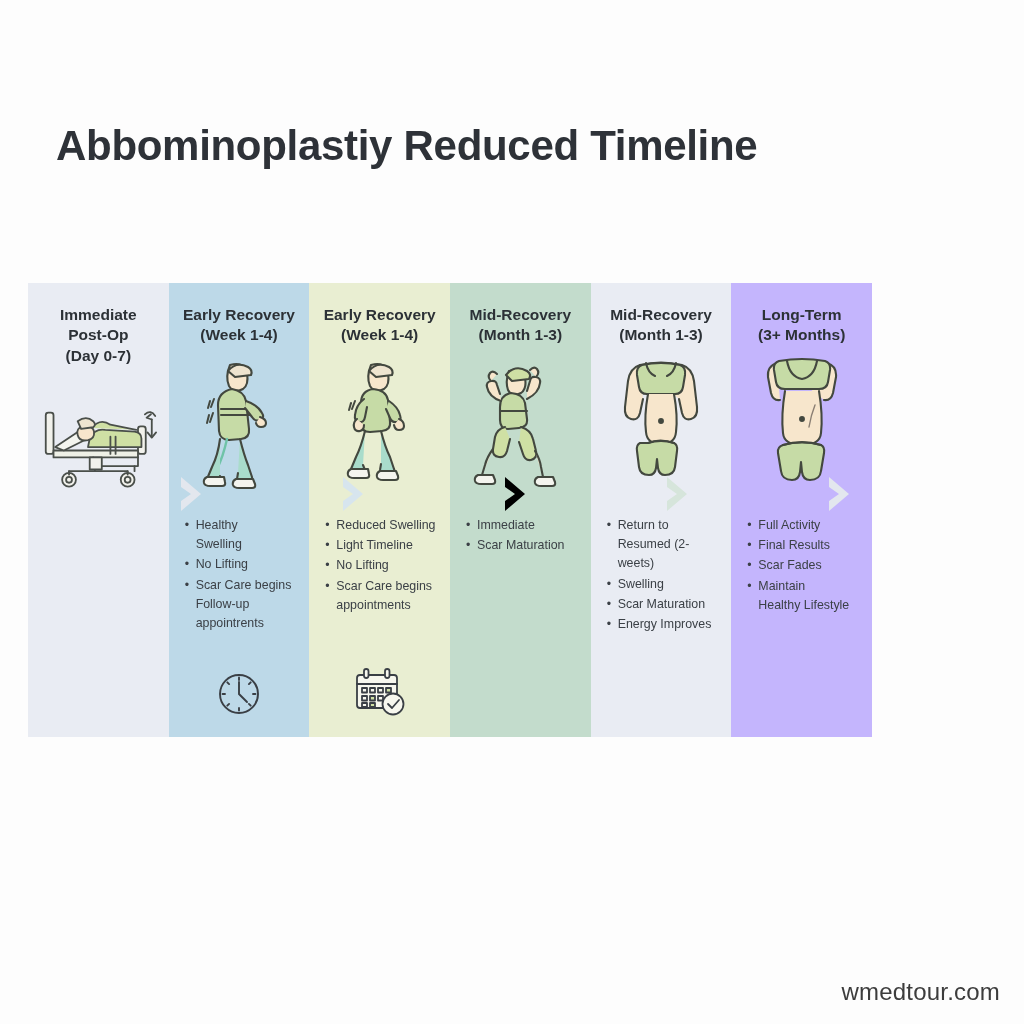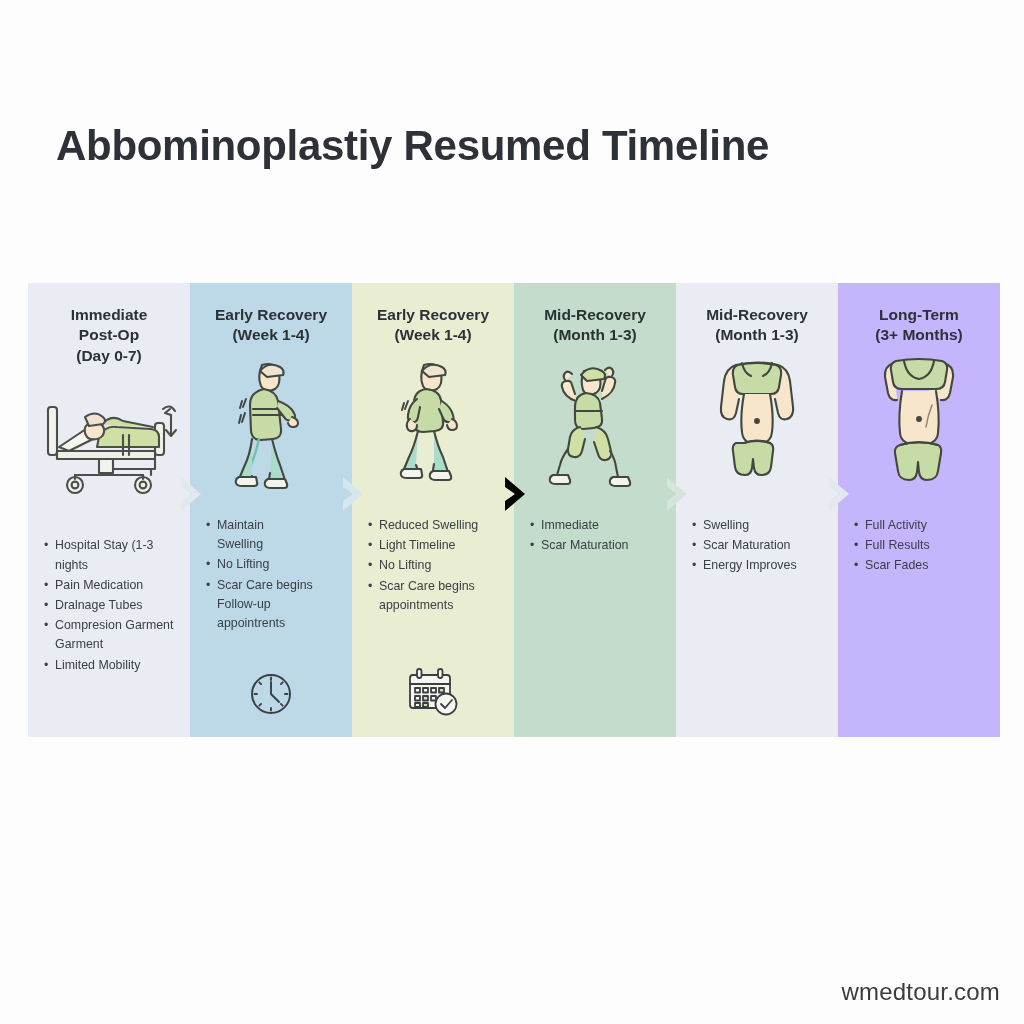--- a/index.html
+++ b/index.html
@@ -26,24 +26,25 @@
     font-size: 42px;
     font-weight: bold;
     color: #2e3238;
     letter-spacing: -0.3px;
     white-space: nowrap;
   }
   .timeline {
     position: absolute;
     left: 28px;
     top: 283px;
-    width: 972px;
+    width: 844px;
     height: 454px;
     display: flex;
     flex-direction: row;
+    justify-content: center;
   }
   .col {
     position: relative;
     flex: 1 1 0;
     height: 100%;
     box-sizing: border-box;
     padding: 22px 10px 0 10px;
     overflow: hidden;
   }
   .col-head {
@@ -106,21 +107,21 @@
     color: #3c3c3c;
     letter-spacing: 0.2px;
     margin-left: 11px;
   }
 </style>
 </head>
 <body>
 
 <div class="page">
 
-  <div class="title">Abbominoplastiy Resumed Timeline</div>
+  <div class="title">Abbominoplastiy Reduced Timeline</div>
 
   <div class="timeline">
 
     <div class="col" style="background:#e9ecf3;">
       <div class="col-head">Immediate
 Post-Op
 (Day 0-7)</div>
       <div class="illus">
         <svg width="140" height="105" viewBox="0 0 140 105">
           <g fill="none" stroke="#4a4f4a" stroke-width="2.1" stroke-linecap="round" stroke-linejoin="round">
@@ -145,28 +146,20 @@
             <circle cx="104" cy="90" r="3.4"></circle>
             <path d="M36 80 L36 84"></path>
             <path d="M104 80 L104 84"></path>
             <path d="M124 14 q7 -6 12 2"></path>
             <path d="M131 14 l-5 4 l6 2"></path>
             <path d="M132 20 v20"></path>
             <path d="M127 35 l5 6 l5 -6"></path>
           </g>
         </svg>
       </div>
-      <div class="bullets">
-        <div class="bullet">Hospital Stay (1-3 nights</div>
-        <div class="bullet">Pain Medication</div>
-        <div class="bullet">Dralnage Tubes</div>
-        <div class="bullet">Compresion Garment
-Garment</div>
-        <div class="bullet">Limited Mobility</div>
-      </div>
     </div>
 
     <div class="col" style="background:#bdd9e8;">
       <div class="col-head">Early Recovery
 (Week 1-4)</div>
       <div class="illus">
         <svg width="90" height="140" viewBox="0 0 90 140">
           <g fill="none" stroke="#43483f" stroke-width="2.1" stroke-linecap="round" stroke-linejoin="round">
             <path d="M36 8 q14 -4 17 8 q2 12 -4 16 q-9 5 -14 -3 q-4 -9 1 -21 z" fill="#f7e6cc"></path>
             <path d="M34 14 q8 -10 20 -4 q5 3 3 8 l-16 2 z" fill="#eee4cf"></path>
@@ -181,21 +174,21 @@
             <path d="M13 120 q-4 2 -3 6 q1 3 6 3 h12 q4 0 3 -4 l-1 -5 z" fill="#f4f4ee"></path>
             <path d="M42 122 q-4 2 -3 6 q1 3 6 3 h13 q4 0 3 -4 l-2 -5 z" fill="#f4f4ee"></path>
             <path d="M20 42 l-3 8" stroke-width="2"></path>
             <path d="M16 44 l-2 7" stroke-width="2"></path>
             <path d="M19 56 l-3 9" stroke-width="2"></path>
             <path d="M15 58 l-2 8" stroke-width="2"></path>
           </g>
         </svg>
       </div>
       <div class="bullets">
-        <div class="bullet">Maintain
+        <div class="bullet">Healthy
 Swelling</div>
         <div class="bullet">No Lifting</div>
         <div class="bullet">Scar Care begins
 Follow-up
 appointrents</div>
       </div>
       <div class="foot-icon">
         <svg width="46" height="46" viewBox="0 0 46 46">
           <g fill="none" stroke="#3a3f45" stroke-width="1.9" stroke-linecap="round">
             <circle cx="23" cy="23" r="19"></circle>
@@ -306,20 +299,22 @@
             <path d="M40 6 q2 10 9 13"></path>
             <path d="M70 6 q-2 10 -9 13"></path>
             <path d="M42 37 q-4 22 -2 38 q1 12 15 12 q14 0 15 -12 q2 -16 -2 -38" fill="#f7e6cc"></path>
             <path d="M42 86 q12 -5 26 0 q4 2 3 8 l-2 16 q-1 8 -10 8 q-6 0 -7 -7 l-1 -9 l-1 9 q-1 7 -7 7 q-9 0 -10 -8 l-2 -16 q-1 -6 3 -8 z" fill="#c6dba6"></path>
             <circle cx="55" cy="64" r="1.9" fill="#43483f"></circle>
             <path d="M42 86 q13 -4 26 0"></path>
           </g>
         </svg>
       </div>
       <div class="bullets">
+        <div class="bullet">Return to
+Resumed (2-weets)</div>
         <div class="bullet">Swelling</div>
         <div class="bullet">Scar Maturation</div>
         <div class="bullet">Energy Improves</div>
       </div>
     </div>
 
     <div class="col" style="background:#c4b5fd;">
       <div class="col-head">Long-Term
 (3+ Months)</div>
       <div class="illus">
@@ -332,22 +327,24 @@
             <path d="M38 34 q-4 24 -2 42 q1 12 19 12 q18 0 19 -12 q2 -18 -2 -42" fill="#f7e6cc"></path>
             <path d="M36 88 q19 -6 38 0 q4 2 3 8 l-3 18 q-1 9 -11 9 q-7 0 -8 -8 l-1 -10 l-1 10 q-1 8 -8 8 q-10 0 -11 -9 l-3 -18 q-1 -6 5 -8 z" fill="#c6dba6"></path>
             <circle cx="55" cy="62" r="1.9" fill="#43483f"></circle>
             <path d="M36 88 q19 -5 38 0"></path>
             <path d="M68 48 q-4 10 -6 22" stroke-width="1.4" stroke="#8a7f74"></path>
           </g>
         </svg>
       </div>
       <div class="bullets">
         <div class="bullet">Full Activity</div>
-        <div class="bullet">Full Results</div>
+        <div class="bullet">Final Results</div>
         <div class="bullet">Scar Fades</div>
+        <div class="bullet">Maintain
+Healthy Lifestyle</div>
       </div>
     </div>
 
     <div class="arrow" style="left:151px;">
       <svg width="26" height="38" viewBox="0 0 26 38">
           <path d="M2 2 L22 19 L2 36 L2 26 L12 19 L2 12 Z" fill="#e3e7ee"></path>
         </svg>
     </div>
     <div class="arrow" style="left:313px;">
       <svg width="26" height="38" viewBox="0 0 26 38">

